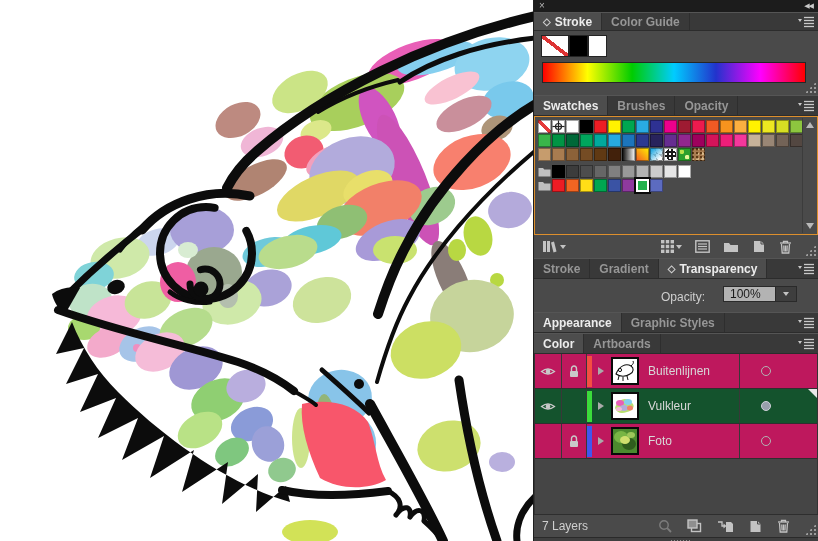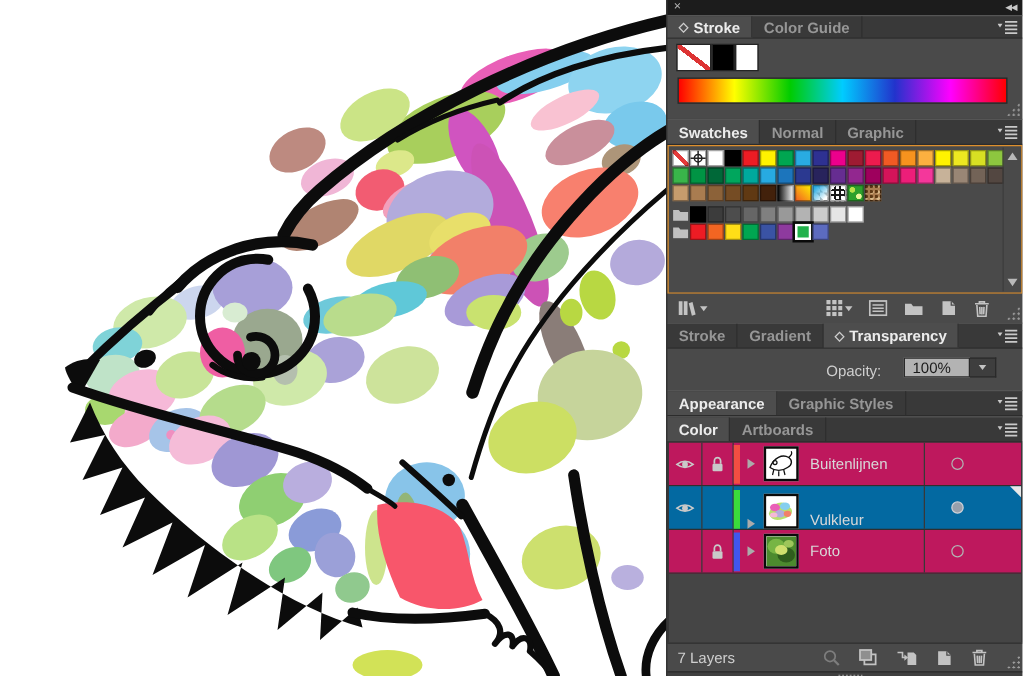--- a/index.html
+++ b/index.html
@@ -83,21 +83,21 @@
   .opacity-field { width:53px; background:#b3b3b3; color:#1a1a1a; font-size:12px;
       display:flex; align-items:center; padding-left:6px; border:1px solid #2a2a2a; }
   .opacity-btn { width:21px; background:#3e3e3e; border:1px solid #2a2a2a; border-left:none;
       display:flex; align-items:center; justify-content:center; }
 
   
   .layers-list { height:160px; background:#454545; border-left:1px solid #333;
                  border-right:1px solid #333; flex:none; overflow:hidden; }
   .layer-row { height:35px; display:flex; align-items:center; position:relative;
                border-bottom:1px solid #2f2f2f; background:#be185d; }
-  .layer-row.selected { background:#0369a1;align-items:flex-end; }
+  .layer-row.selected { background:#14532d; }
   .lcell { height:100%; display:flex; align-items:center; justify-content:center; flex:none; }
   .lcell.eye { width:27px; border-right:1px solid #383838; }
   .lcell.lock { width:25px; border-right:1px solid #383838; }
   .lcolor { width:5px; height:31px; flex:none; }
   .ldisc { width:17px; display:flex; justify-content:center; flex:none; }
   .tri-right { width:0; height:0; border-top:4.5px solid transparent;
                border-bottom:4.5px solid transparent; border-left:6px solid #ababab; }
   .lthumb { width:28px; height:28px; border:2px solid #0a0a0a; background:#fff;
             margin-left:2px; flex:none; overflow:hidden; }
   .lname { margin-left:9px; color:#d8d8d8; font-size:12px; flex:1; white-space:nowrap;
@@ -275,24 +275,24 @@
       </div>
       <div class="spectrum"></div>
       <div class="grip"></div>
     </div>
 
     <div class="tabbar tall">
       <div class="tab active">
         <span>Swatches</span>
       </div>
       <div class="tab">
-        <span>Normal</span>
+        <span>Brushes</span>
       </div>
       <div class="tab">
-        <span>Graphic</span>
+        <span>Opacity</span>
       </div>
       <span class="panel-menu">
         <svg class="icon" width="16" height="12" viewBox="0 0 16 12">
             <path d="M0,3 l4,0 -2,3 z" fill="#c9c9c9"></path>
             <g stroke="#c9c9c9" stroke-width="1.3">
               <line x1="6" y1="1.5" x2="16" y2="1.5"></line>
               <line x1="6" y1="4.5" x2="16" y2="4.5"></line>
               <line x1="6" y1="7.5" x2="16" y2="7.5"></line>
               <line x1="6" y1="10.5" x2="16" y2="10.5"></line>
             </g>

